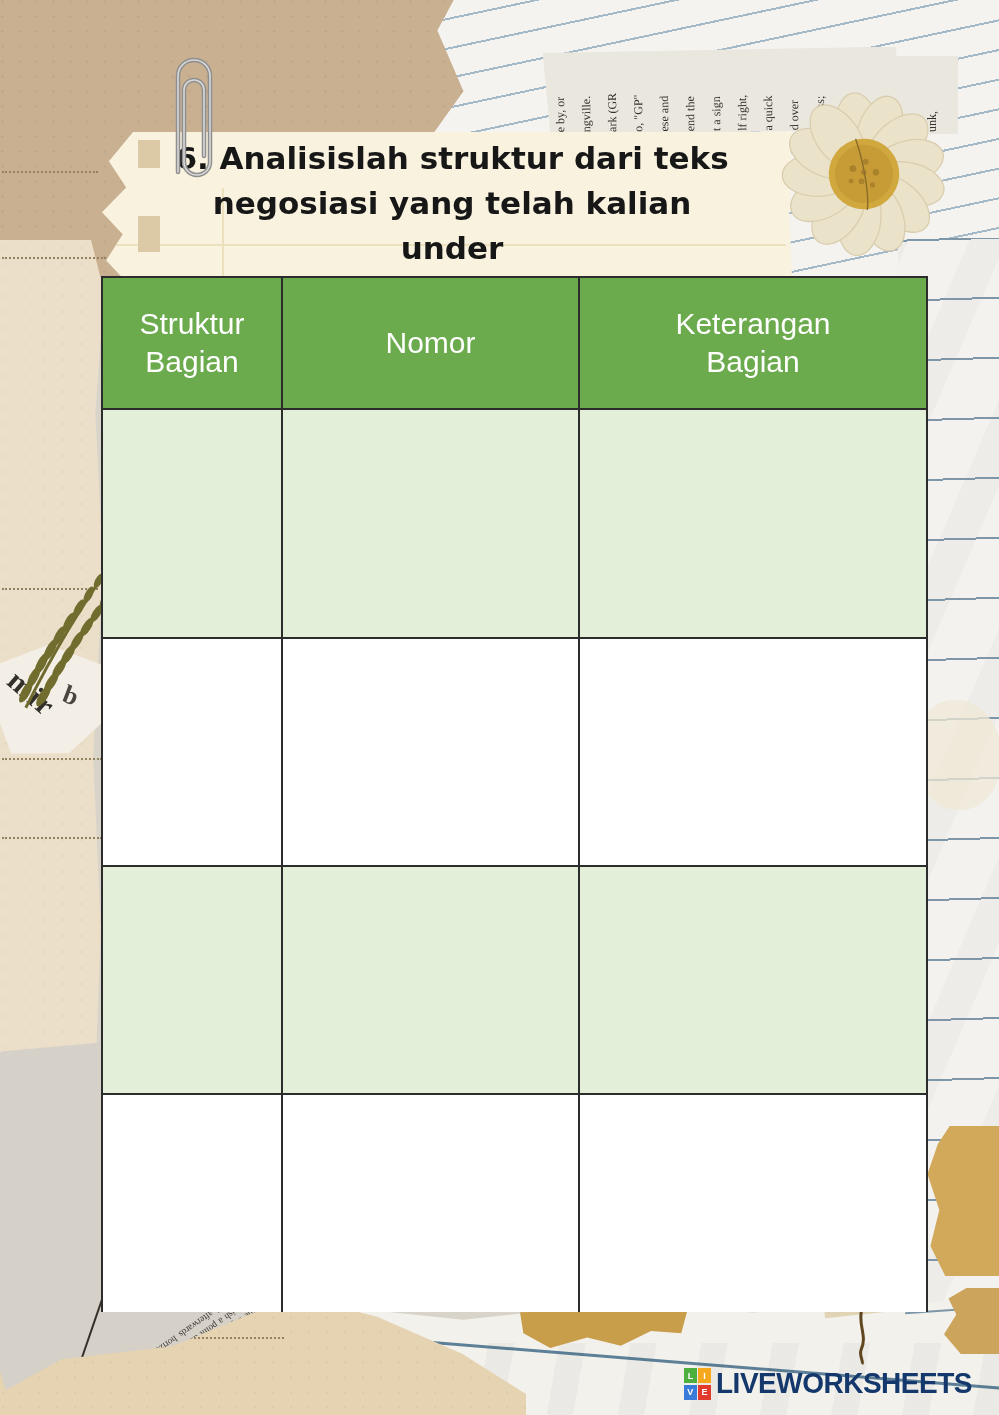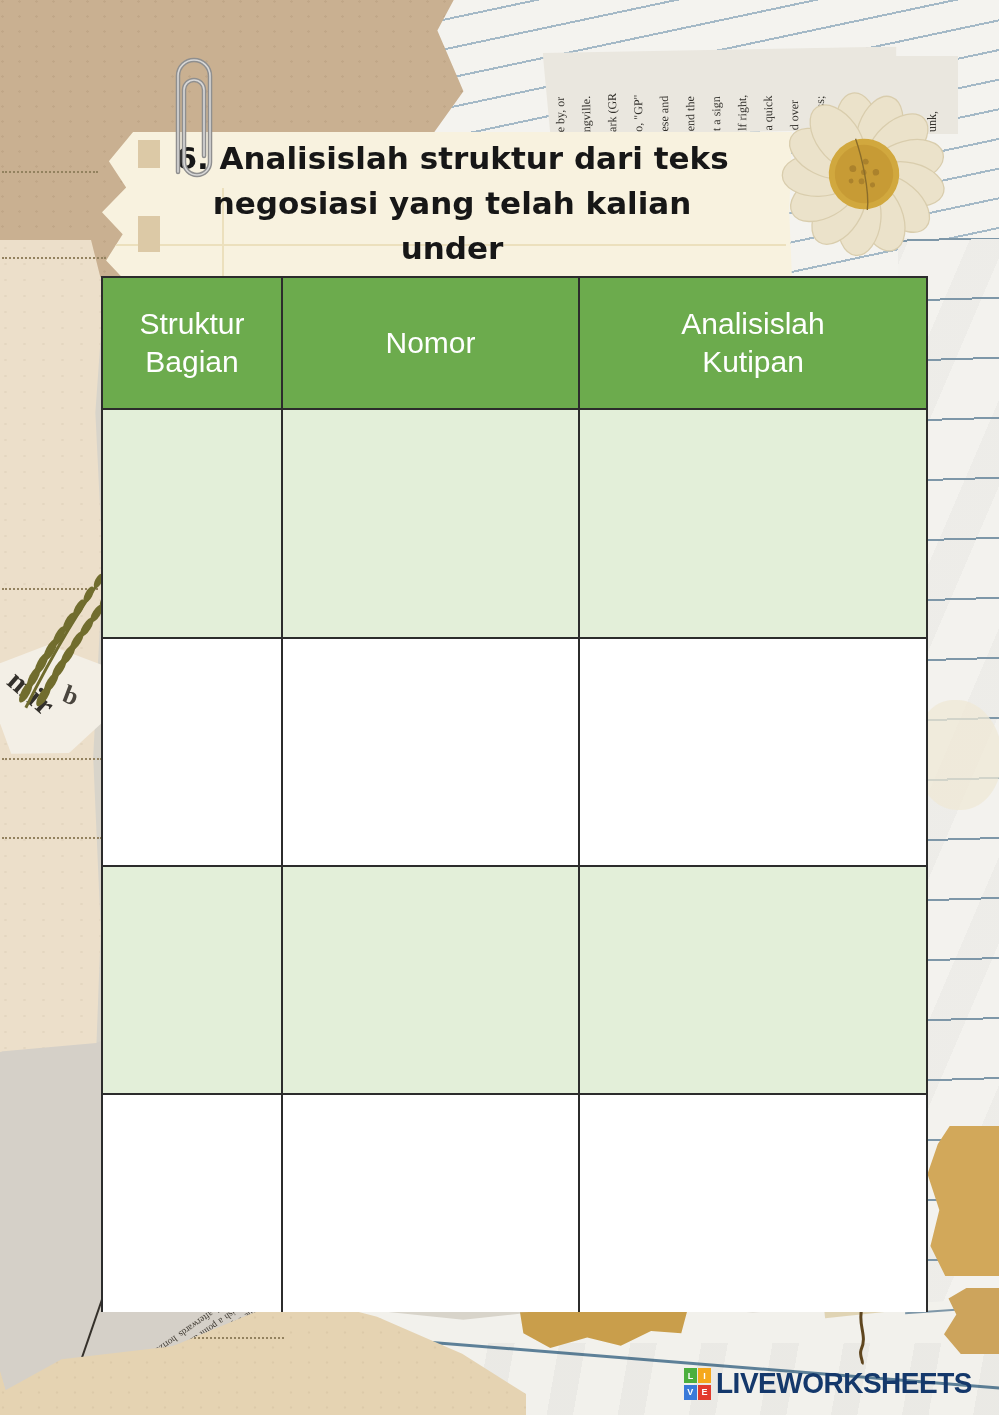--- a/index.html
+++ b/index.html
@@ -207,21 +207,21 @@
   </svg>
 
   <div class="abs sheetTable">
     <div class="cell th">
         <span>Struktur Bagian</span>
       </div>
     <div class="cell th">
         <span>Nomor</span>
       </div>
     <div class="cell th cr">
-        <span class="wrapNarrow">Analisislah Kutipan</span>
+        <span class="wrapNarrow">Keterangan Bagian</span>
       </div>
 
     <div class="cell rowA"></div>
     <div class="cell rowA"></div>
     <div class="cell rowA cr"></div>
 
     <div class="cell rowB"></div>
     <div class="cell rowB"></div>
     <div class="cell rowB cr"></div>
 

